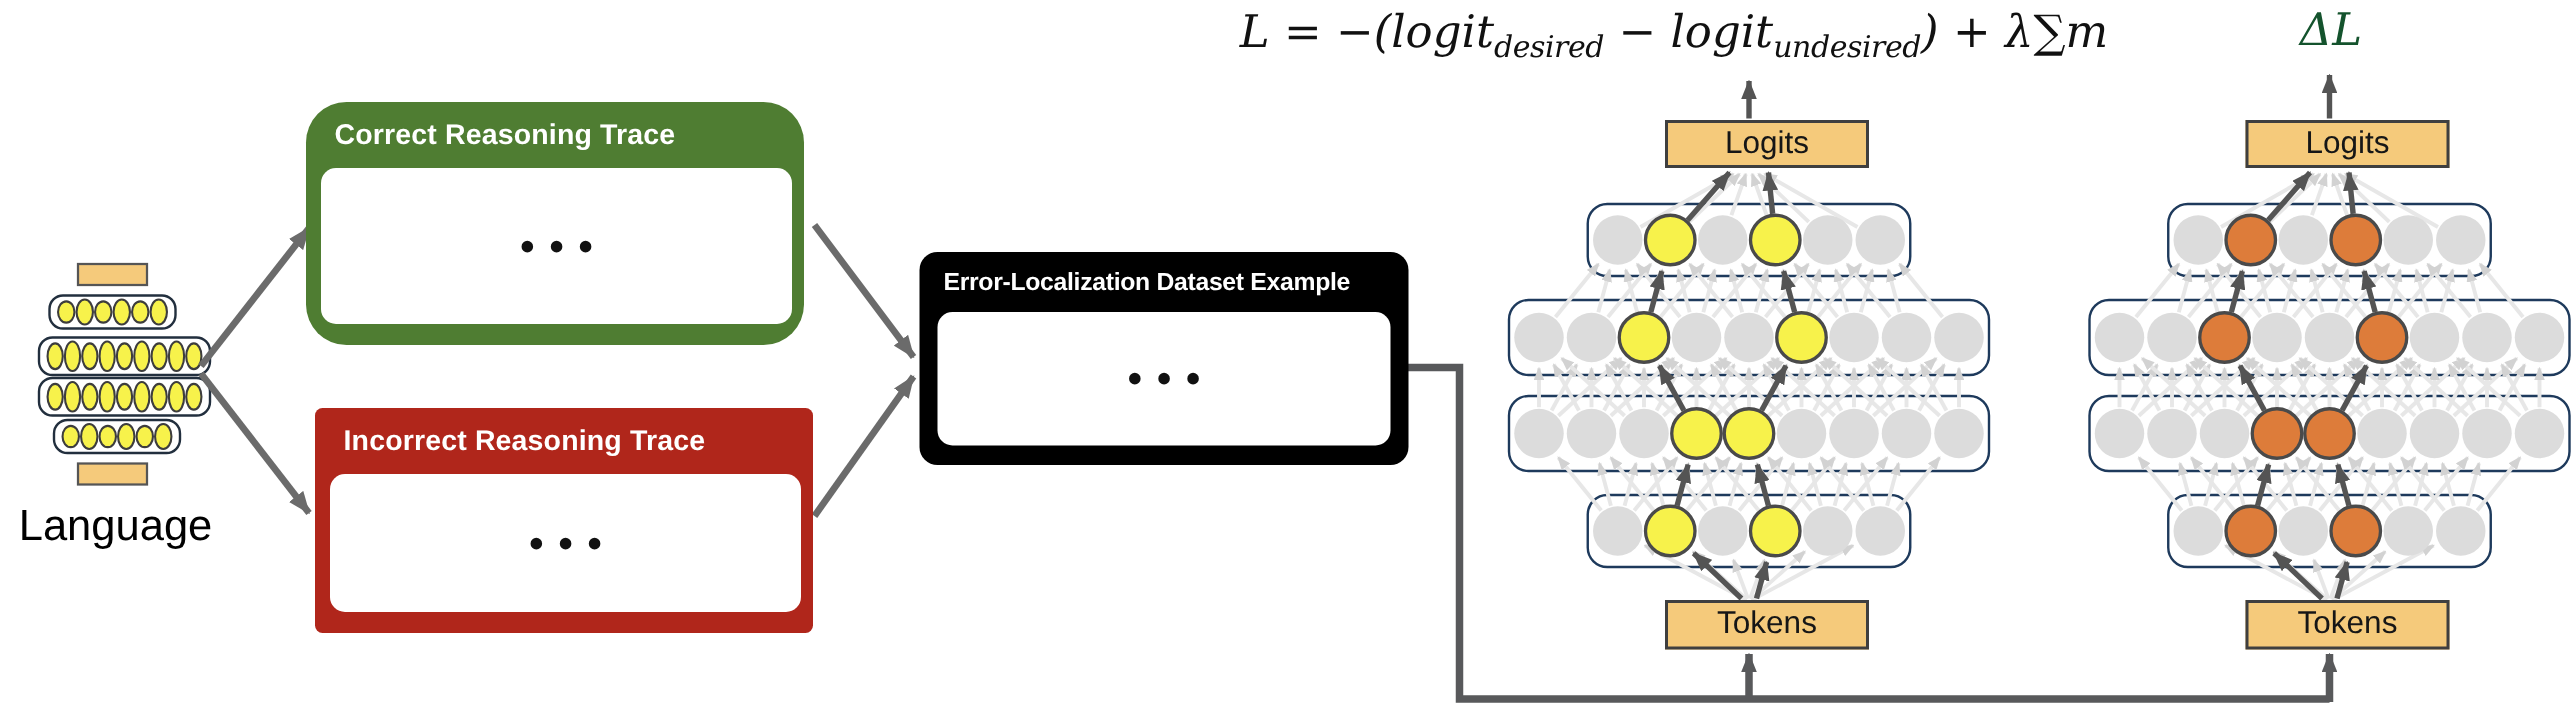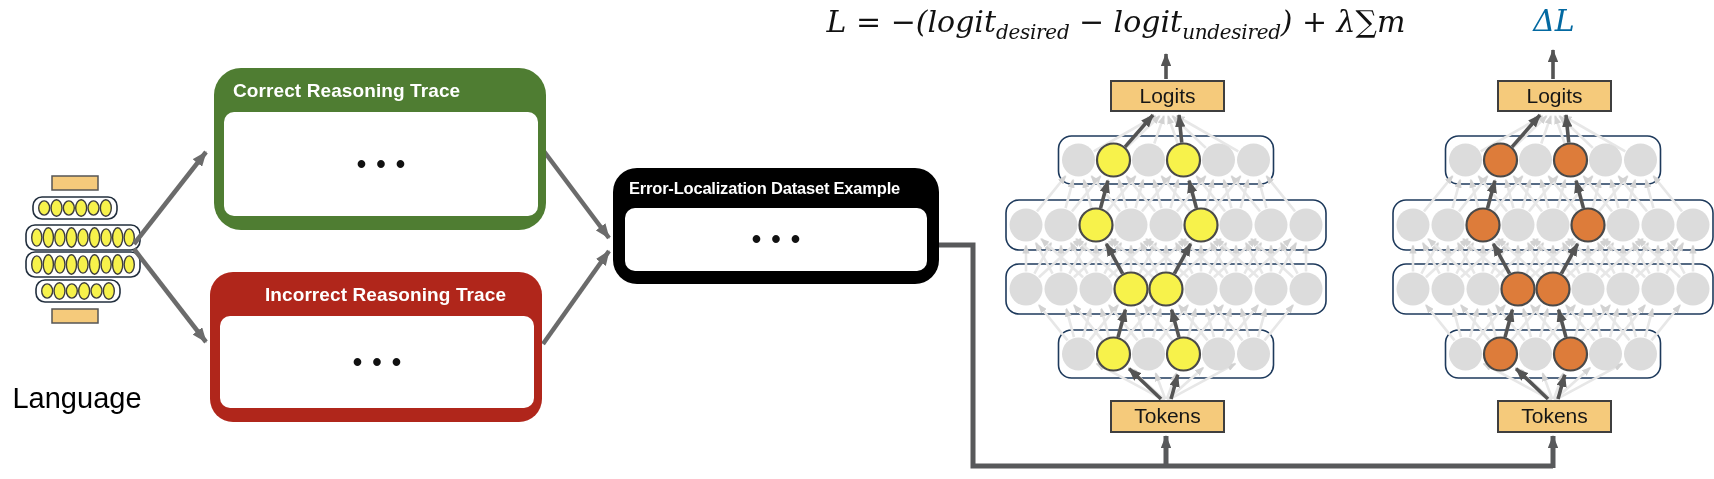--- a/index.html
+++ b/index.html
@@ -10,23 +10,23 @@
     position: relative;
     width: 1714px;
     height: 479px;
     background: #ffffff;
     overflow: hidden;
   }
   #diagram { position: absolute; left: 0; top: 0; }
 
   
   .trace-box { position: absolute; color: #ffffff; }
-  .box-correct   { left: 214px; top: 68px;  width: 332px; height: 162px; border-radius: 27px; background: var(--correct-green, #4f7d32); }
-  .box-incorrect { left: 210px; top: 272px; width: 332px; height: 150px; border-radius: 23px; background: var(--incorrect-red, #b0261b); text-align: center; }
-  .box-dataset   { left: 613px; top: 168px; width: 326px; height: 116px; border-radius: 24px; background: var(--dataset-black, #000000); }
+  .box-correct   { left: 204px; top: 68px;  width: 332px; height: 162px; border-radius: 27px; background: var(--correct-green, #4f7d32); }
+  .box-incorrect { left: 210px; top: 272px; width: 332px; height: 150px; border-radius: 5px; background: var(--incorrect-red, #b0261b); }
+  .box-dataset   { left: 613px; top: 168px; width: 326px; height: 142px; border-radius: 12px; background: var(--dataset-black, #000000); }
 
   .trace-title { font-weight: bold; font-size: 19px; padding: 12px 0 0 19px; letter-spacing: .1px; white-space: nowrap; }
   .box-dataset .trace-title { font-size: 16.5px; padding: 11px 0 0 16px; letter-spacing: -.2px; }
 
   .trace-body { position: absolute; background: #ffffff; border-radius: 10px;
                 display: flex; align-items: center; justify-content: center; }
   .box-correct   .trace-body { left: 10px; right: 8px;  top: 44px; bottom: 14px; }
   .box-incorrect .trace-body { left: 10px; right: 8px;  top: 44px; bottom: 14px; }
   .box-dataset   .trace-body { left: 12px; right: 12px; top: 40px; bottom: 13px; }
 
@@ -36,39 +36,39 @@
   .formula {
     position: absolute; left: 808px; top: 4px; width: 616px;
     text-align: center; white-space: nowrap;
     font-family: "DejaVu Serif", serif; font-style: italic;
     font-size: 30px; color: #111;
   }
   .formula sub { font-size: 20px; font-style: italic; letter-spacing: -.3px; }
   .delta-label {
     position: absolute; left: 1516px; top: 3px; width: 76px;
     text-align: center; font-family: "DejaVu Serif", serif; font-style: italic;
-    font-size: 30px; color: #0369a1;
+    font-size: 30px; color: #14532d;
   }
 
   
   .tan-box {
-    position: absolute; width: 115px; text-align: center;
+    position: absolute; width: 136px; text-align: center;
     background: var(--token-box-tan, #f5ca7b);
     border: 2px solid #3f3f3f; color: #161616; font-size: 21px;
     white-space: nowrap;
   }
   #logits-1 { left: 1110px; top: 80px;  height: 32px; line-height: 27px; }
   #tokens-1 { left: 1110px; top: 400px; height: 33px; line-height: 28px; }
   #logits-2 { left: 1497px; top: 80px;  height: 32px; line-height: 27px; }
   #tokens-2 { left: 1497px; top: 400px; height: 33px; line-height: 28px; }
 
   
   .lm-label {
     position: absolute; left: 0px; top: 334px; width: 154px;
-    text-align: center; color: #000; font-size: 29px; line-height: 35px; margin-top: 47px;
+    text-align: center; color: #000; font-size: 29px; line-height: 35px;
   }
 </style>
 </head>
 <body>
 
 <div class="canvas">
 
   <svg id="diagram" width="1714" height="479" viewBox="0 0 1714 479">
       <defs>
         <marker id="ah-dark" markerWidth="13" markerHeight="10.4" refX="12" refY="5.2" orient="auto" markerUnits="userSpaceOnUse">

